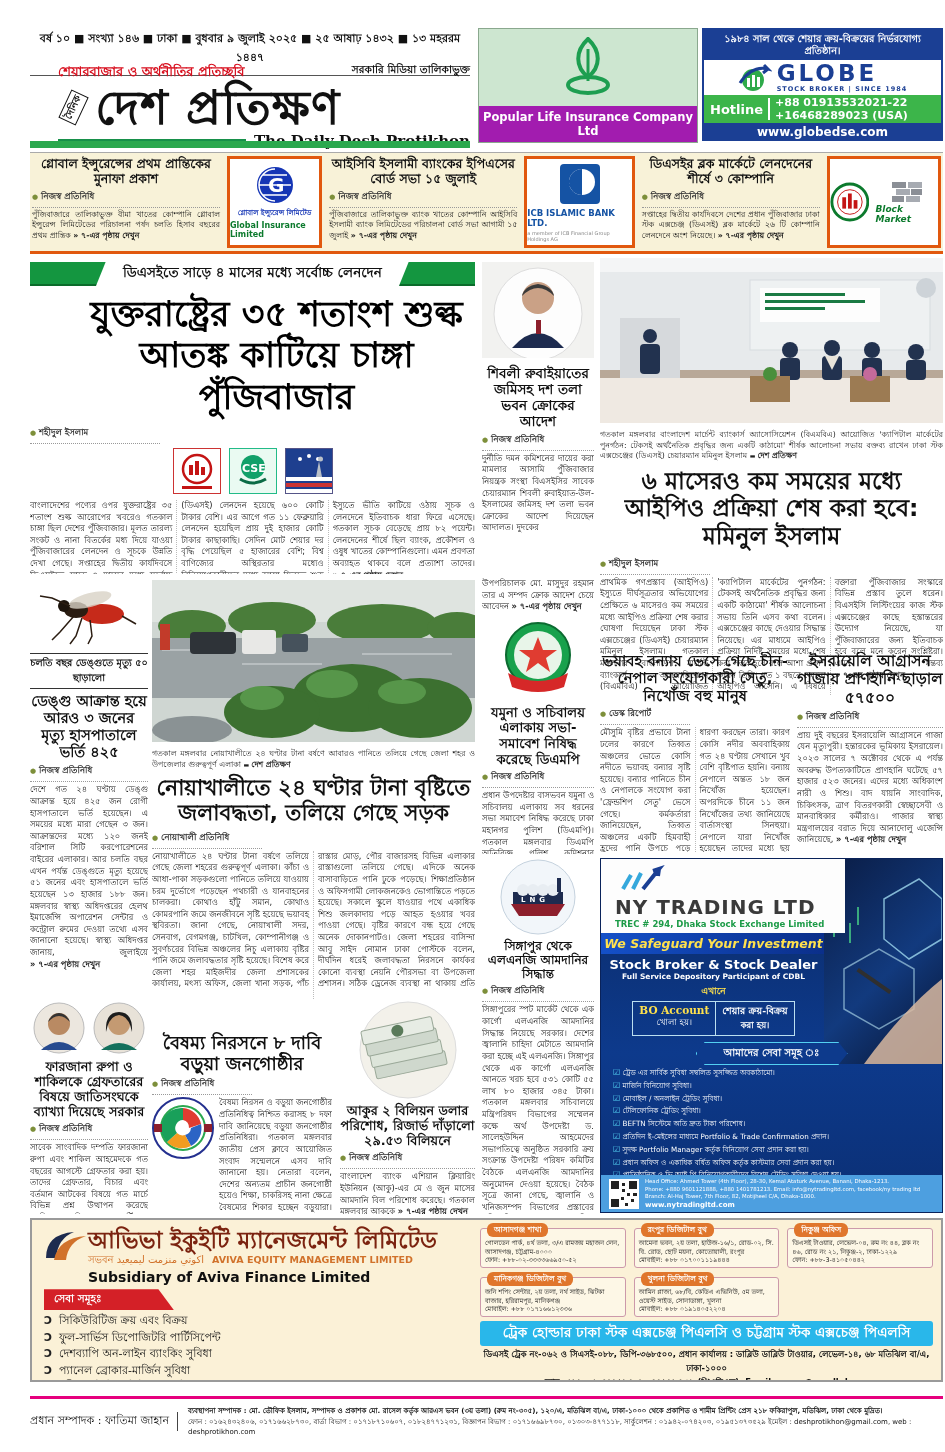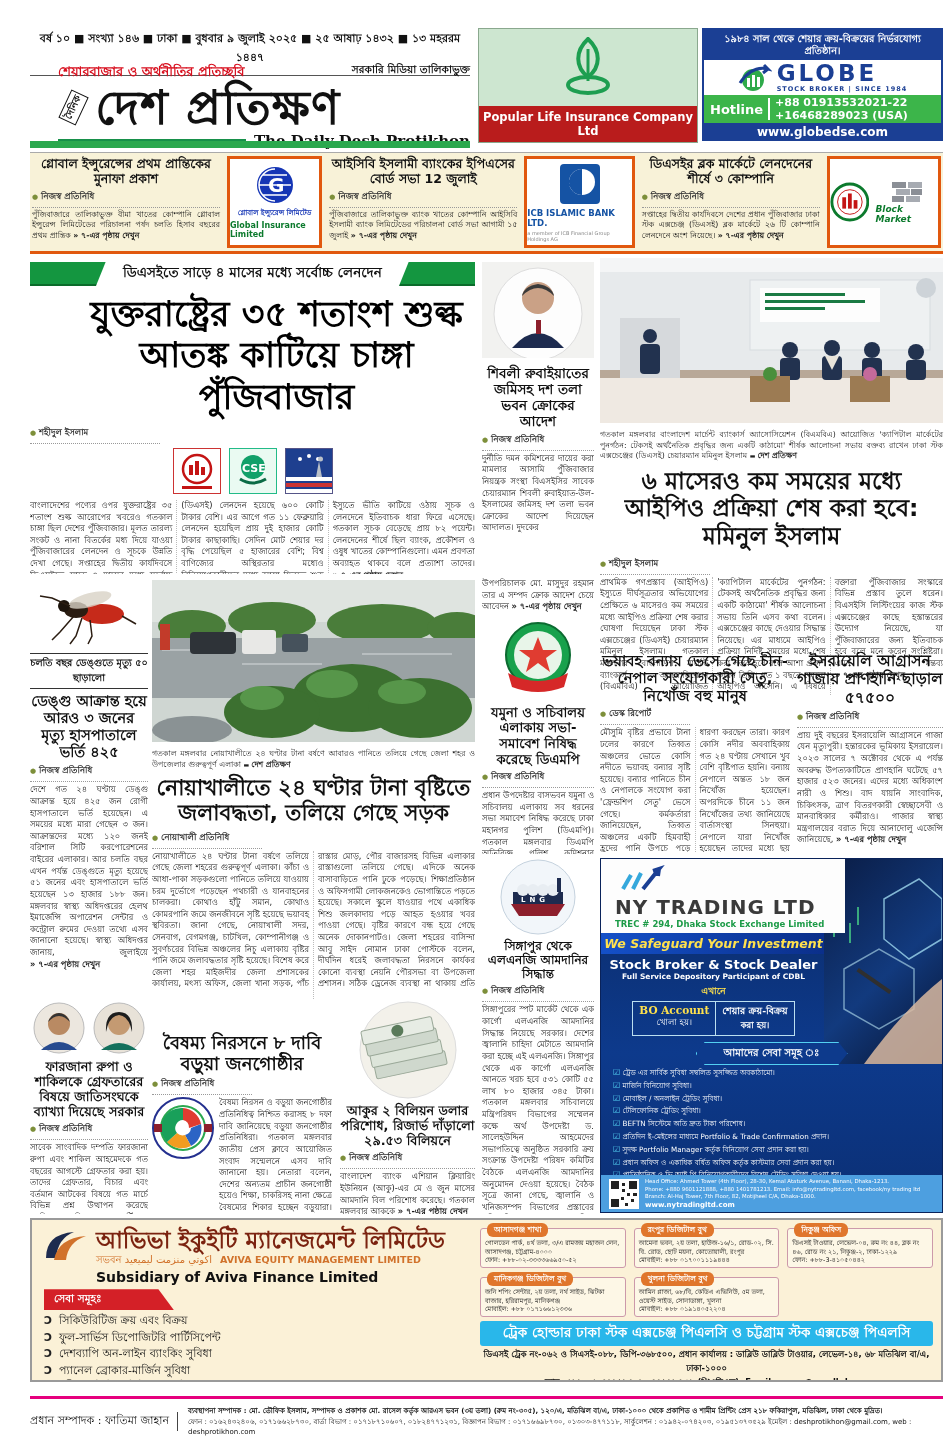--- a/index.html
+++ b/index.html
@@ -73,21 +73,21 @@
   <div class="abs green-underbar" style="left:30px;top:141px;width:440px;"></div>
 
   <div class="abs" style="left:478px;top:28px;width:218px;height:113px;background:#cde6d0;border:1px solid #8aa88e;display:flex;flex-direction:column;">
     <div style="flex:1;display:flex;align-items:center;justify-content:center;">
       <svg width="54" height="62" viewBox="0 0 54 62">
         <path d="M27 2 C14 14 14 30 27 40 C40 30 40 14 27 2 Z" fill="none" stroke="#1d9e50" stroke-width="4"></path>
         <ellipse cx="27" cy="48" rx="20" ry="8" fill="none" stroke="#1d9e50" stroke-width="4"></ellipse>
         <line x1="27" y1="12" x2="27" y2="44" stroke="#1d9e50" stroke-width="3"></line>
       </svg>
     </div>
-    <div style="background:#b91c1c;color:#fff;font-weight:bold;font-size:11.5px;text-align:center;padding:4px 2px;">Popular Life Insurance Company Ltd</div>
+    <div style="background:#a21caf;color:#fff;font-weight:bold;font-size:11.5px;text-align:center;padding:4px 2px;">Popular Life Insurance Company Ltd</div>
   </div>
 
   <div class="abs" style="left:702px;top:28px;width:241px;height:113px;border:2px solid #1b3f94;box-sizing:border-box;display:flex;flex-direction:column;">
     <div style="background:#1b3f94;color:#fff;font-weight:bold;font-size:9.8px;text-align:center;padding:3px 2px;line-height:1.25;">১৯৮৪ সাল থেকে শেয়ার ক্রয়-বিক্রয়ের নির্ভরযোগ্য প্রতিষ্ঠান।</div>
     <div style="background:#fff;display:flex;align-items:center;justify-content:center;gap:5px;padding:2px 0;">
       <svg width="34" height="30" viewBox="0 0 34 30">
         <circle cx="15" cy="17" r="11" fill="#2eaa4a"></circle>
         <rect x="9" y="15" width="3" height="9" fill="#fff"></rect>
           <rect x="14" y="12" width="3" height="12" fill="#fff"></rect>
           <rect x="19" y="14" width="3" height="10" fill="#fff"></rect>
@@ -118,21 +118,21 @@
     <div class="logobox" style="width:100px;">
       <svg width="40" height="40" viewBox="0 0 40 40">
         <circle cx="20" cy="20" r="18" fill="#1535b5"></circle>
         <path d="M20 4 A16 16 0 0 0 20 36 M4 20 H36 M8 10 H32 M8 30 H32" stroke="#fff" stroke-width="1.5" fill="none"></path>
         <text x="13" y="27" font-size="20" font-weight="bold" fill="#fff">G</text>
       </svg>
       <div style="color:#1535b5;font-size:7px;font-weight:bold;">গ্লোবাল ইন্স্যুরেন্স লিমিটেড</div>
       <div style="color:#0c7a2d;font-size:8px;font-weight:bold;">Global Insurance Limited</div>
     </div>
     <div class="brief" style="width:188px;">
-      <div class="bt">আইসিবি ইসলামী ব্যাংকের ইপিএসের বোর্ড সভা 12 জুলাই</div>
+      <div class="bt">আইসিবি ইসলামী ব্যাংকের ইপিএসের বোর্ড সভা ১৫ জুলাই</div>
       <div class="byline"><span class="dot">●</span> <span>নিজস্ব প্রতিনিধি</span></div>
       <div class="bb"><span>পুঁজিবাজারে তালিকাভুক্ত ব্যাংক খাতের কোম্পানি আইসিবি ইসলামী ব্যাংক লিমিটেডের পরিচালনা বোর্ড সভা আগামী ১৫ জুলাই</span> <span class="more">» <span>৭-এর পৃষ্ঠায় দেখুন</span></span></div>
     </div>
     <div class="logobox" style="width:116px;">
       <svg width="44" height="44" viewBox="0 0 44 44">
         <rect x="2" y="2" width="40" height="40" rx="4" fill="#1553a4"></rect>
         <circle cx="24" cy="20" r="13" fill="#fff"></circle>
         <path d="M24 7 A13 13 0 0 0 24 33 Z" fill="#1553a4"></path>
         <rect x="11" y="18" width="13" height="2" fill="#1553a4"></rect>
           <rect x="11" y="22" width="13" height="2" fill="#1553a4"></rect>
@@ -497,21 +497,21 @@
         <div style="font-size:5.4px;line-height:1.4;">Head Office: Ahmed Tower (4th Floor), 28-30, Kemal Ataturk Avenue, Banani, Dhaka-1213.</div>
         <div style="font-size:5.4px;line-height:1.4;">Phone: +880 9601121888, +880 1401781213. Email: info@nytradingltd.com, facebook/ny trading ltd</div>
         <div style="font-size:5.4px;line-height:1.4;">Branch: Al-Haj Tower, 7th Floor, 82, Motijheel C/A, Dhaka-1000.</div>
         <div style="font-size:7px;font-weight:bold;">www.nytradingltd.com</div>
       </div>
     </div>
   </div>
 
   <div class="abs avad">
     <div style="width:448px;padding:8px 6px 4px 12px;box-sizing:border-box;">
-      <div style="display:flex;align-items:flex-start;gap:8px;">
+      <div style="display:flex;align-items:flex-start;">
         <svg width="44" height="36" viewBox="0 0 44 36">
           <path d="M2 30 Q2 6 30 4 Q14 10 12 30 Z" fill="#1d2b4f"></path>
           <path d="M10 32 Q14 10 42 8 Q24 14 22 32 Z" fill="#d1722b"></path>
         </svg>
         <div>
           <div style="font-size:23px;font-weight:bold;color:#7b2310;line-height:1.05;">আভিভা ইকুইটি ম্যানেজমেন্ট লিমিটেড</div>
           <div style="display:flex;gap:8px;align-items:baseline;">
             <span style="font-size:10px;color:#d1722b;">সভবন اكوتي منزمت ليميعيد</span>
             <span style="font-size:9.5px;font-weight:bold;color:#d1722b;">AVIVA EQUITY MANAGEMENT LIMITED</span>
           </div>

